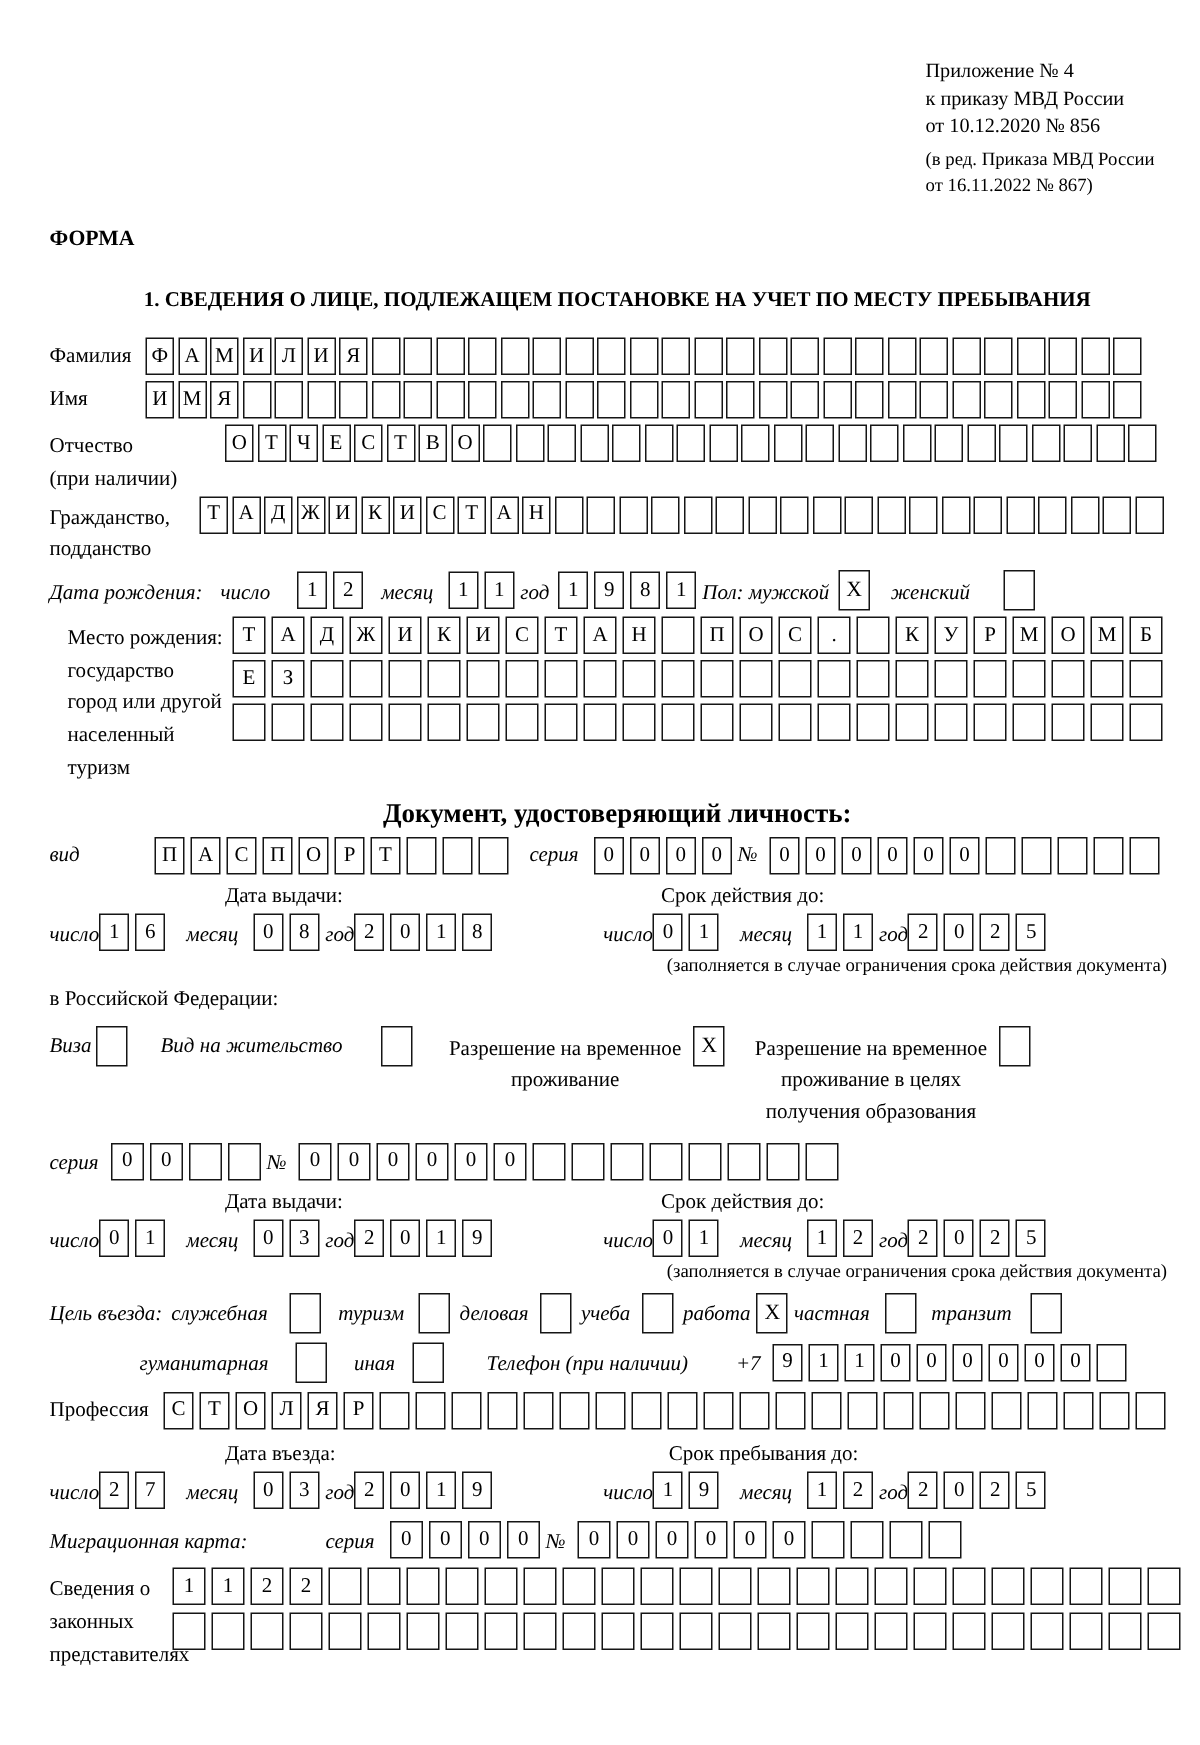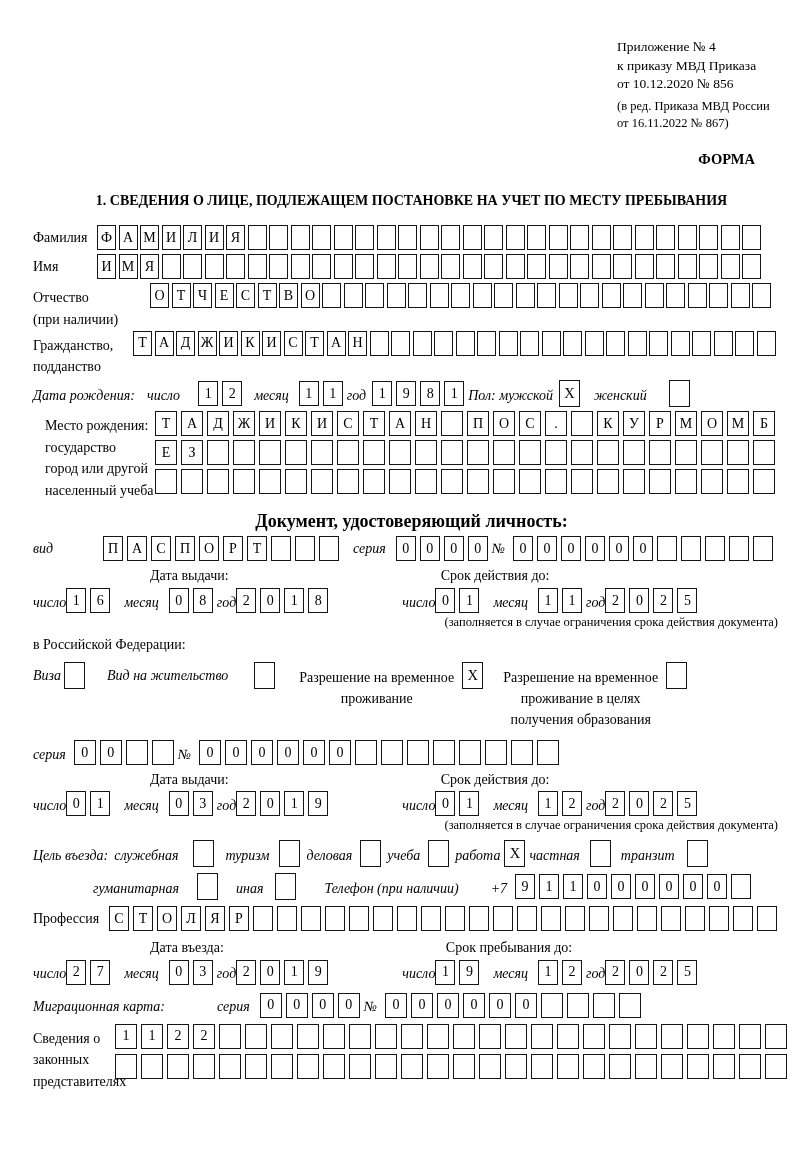--- a/index.html
+++ b/index.html
@@ -8,21 +8,21 @@
     width: 800px; min-height: 1163px;
     background:#ffffff; color:#000;
     font-family:"Liberation Serif", serif;
     font-size:14px; line-height:1.25;
   }
   .page { width:800px; min-height:1163px; padding:38px 10px 20px 33px; }
 
   
   .hdr { margin-left:584px; font-size:13.5px; line-height:1.38; }
   .hdr .sub { font-size:12.5px; margin-top:4px; line-height:1.35; }
-  .forma { text-align:right; margin:18px 35px 0 0; font-weight:bold; font-size:14.5px; }
+  .forma { margin:18px 35px 0 0; font-weight:bold; font-size:14.5px; }
 
   .title { text-align:center; font-weight:bold; font-size:15px; margin-top:20px; line-height:1.5; }
   .blank-line { display:inline-block; width:88px; border-bottom:2px solid #222; height:14px; margin-left:14px; }
   .sec-heading { text-align:center; font-weight:bold; font-size:14px; margin-top:24px; }
 
   
   .frow { display:flex; align-items:flex-start; margin-top:4px; }
   .lbl { flex:none; padding-top:4px; }
   .lbl2 { line-height:1.55; }
   .inlbl { flex:none; padding-top:4px; white-space:pre;font-style:italic; }
@@ -54,21 +54,21 @@
   .chk-stack { text-align:center; line-height:1.5; }
   .gap { flex:none; }
 </style>
 </head>
 <body>
 
 <div class="page">
 
   <div class="hdr">
     <div>Приложение № 4</div>
-    <div>к приказу МВД Приказа</div>
+    <div>к приказу МВД России</div>
     <div>от 10.12.2020 № 856</div>
     <div class="sub">
       <div>(в ред. Приказа МВД России</div>
       <div>от 16.11.2022 № 867)</div>
     </div>
   </div>
   <div class="forma">ФОРМА</div>
 
 
   <div class="sec-heading">1. СВЕДЕНИЯ О ЛИЦЕ, ПОДЛЕЖАЩЕМ ПОСТАНОВКЕ НА УЧЕТ ПО МЕСТУ ПРЕБЫВАНИЯ</div>
@@ -255,21 +255,21 @@
     <span class="inlbl">женский</span>
     <span class="gap" style="width:22px;"></span>
     <span class="box"></span>
   </div>
 
   <div class="frow" style="margin-top:4px;">
     <div class="lbl lbl2" style="width:110px;margin-left:12px;">
       <div>Место рождения:</div>
       <div>государство</div>
       <div>город или другой</div>
-      <div>населенный учеба</div>
+      <div>населенный туризм</div>
     </div>
     <div>
       <div class="cr w">
           <span class="cell">Т</span>
           <span class="cell">А</span>
           <span class="cell">Д</span>
           <span class="cell">Ж</span>
           <span class="cell">И</span>
           <span class="cell">К</span>
           <span class="cell">И</span>

